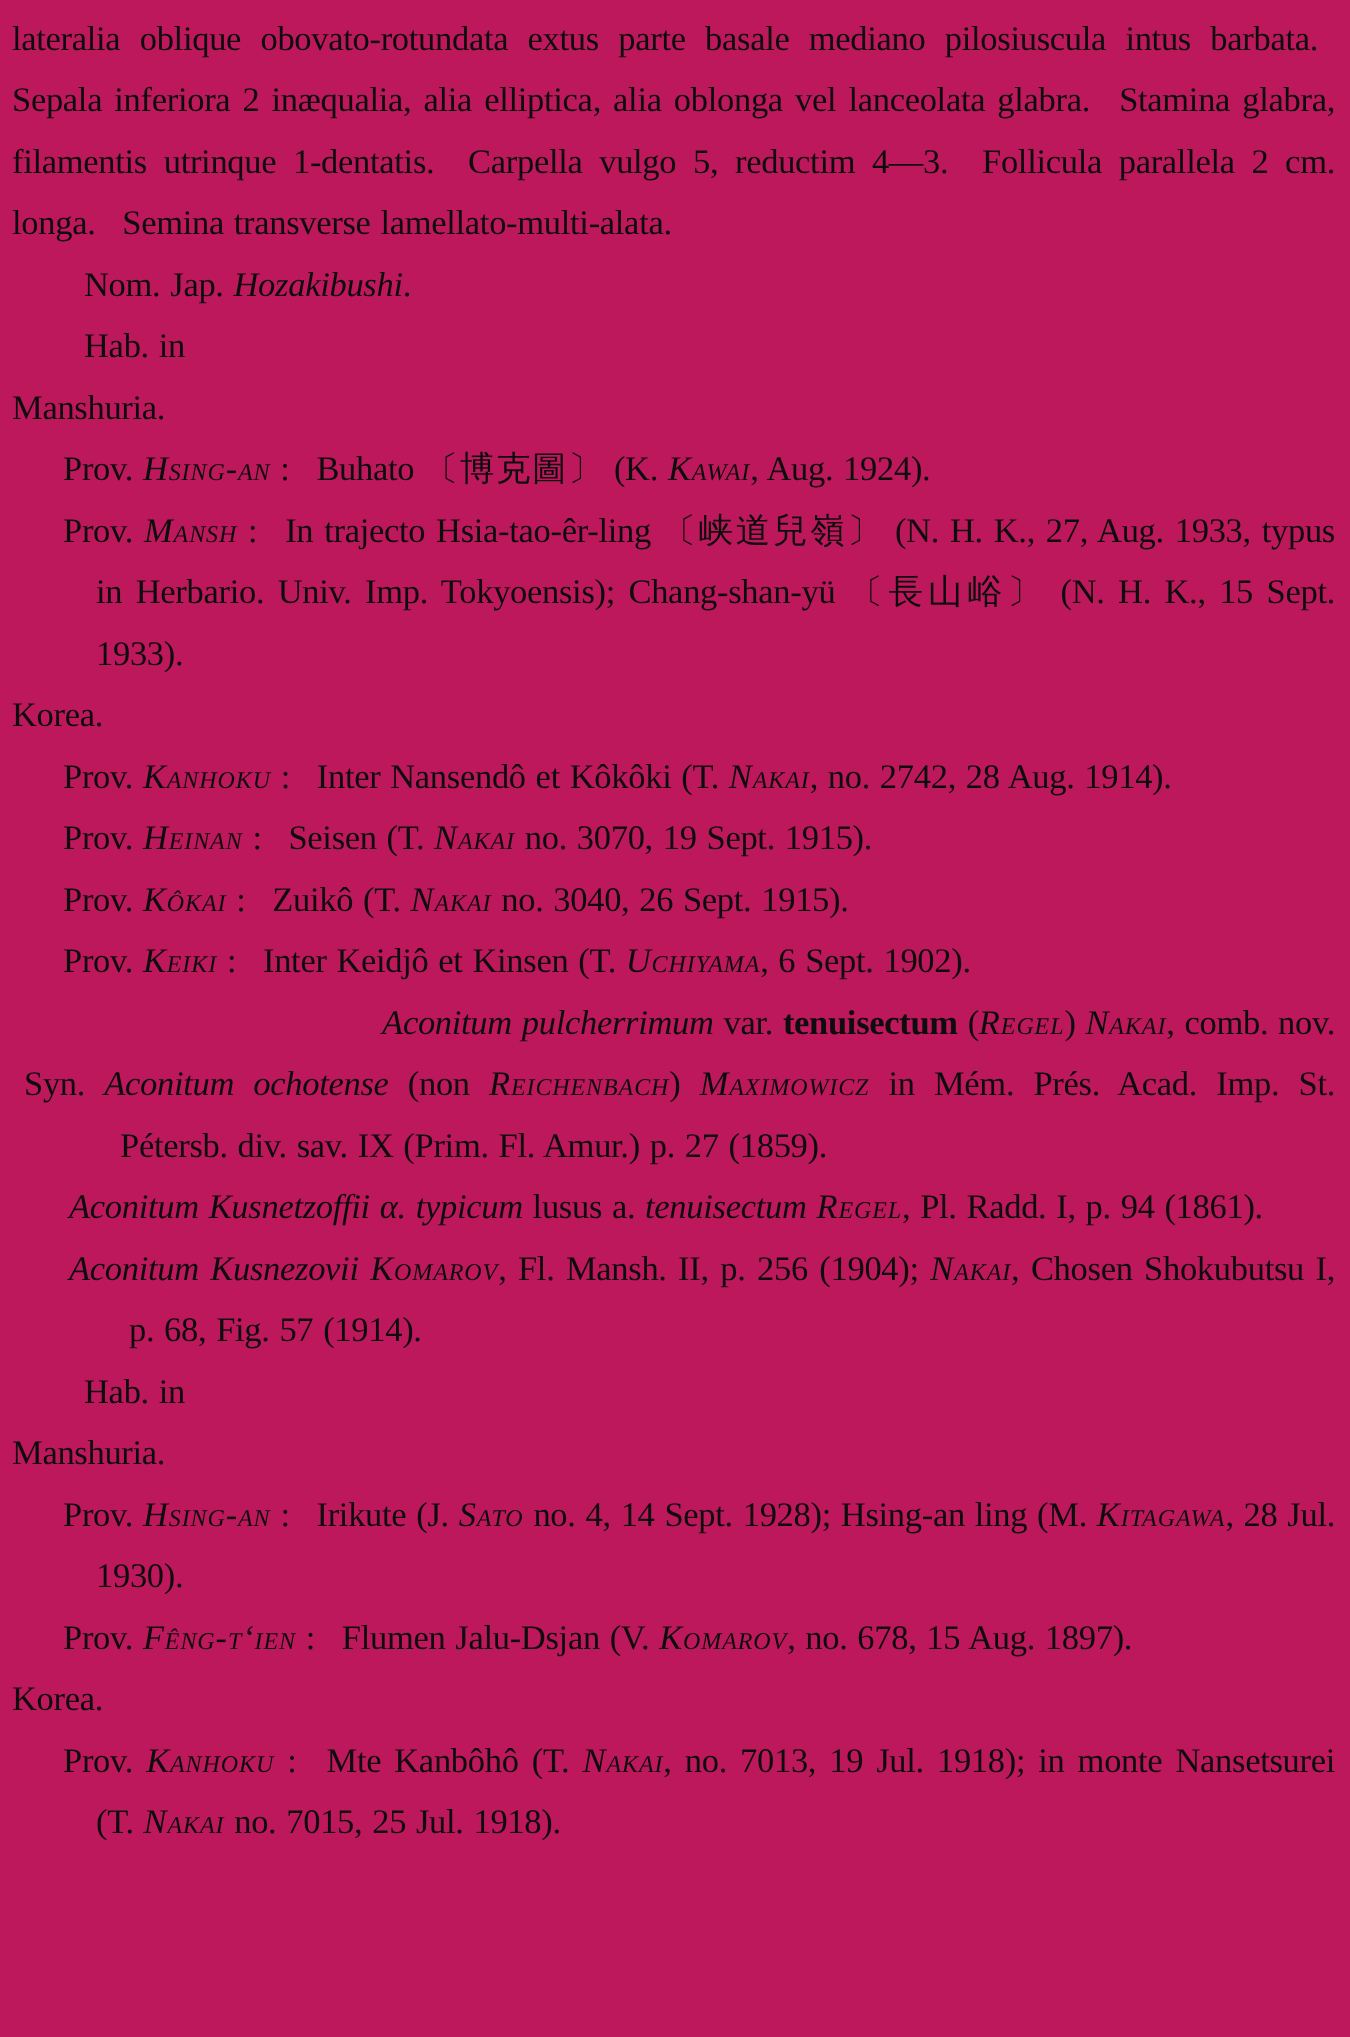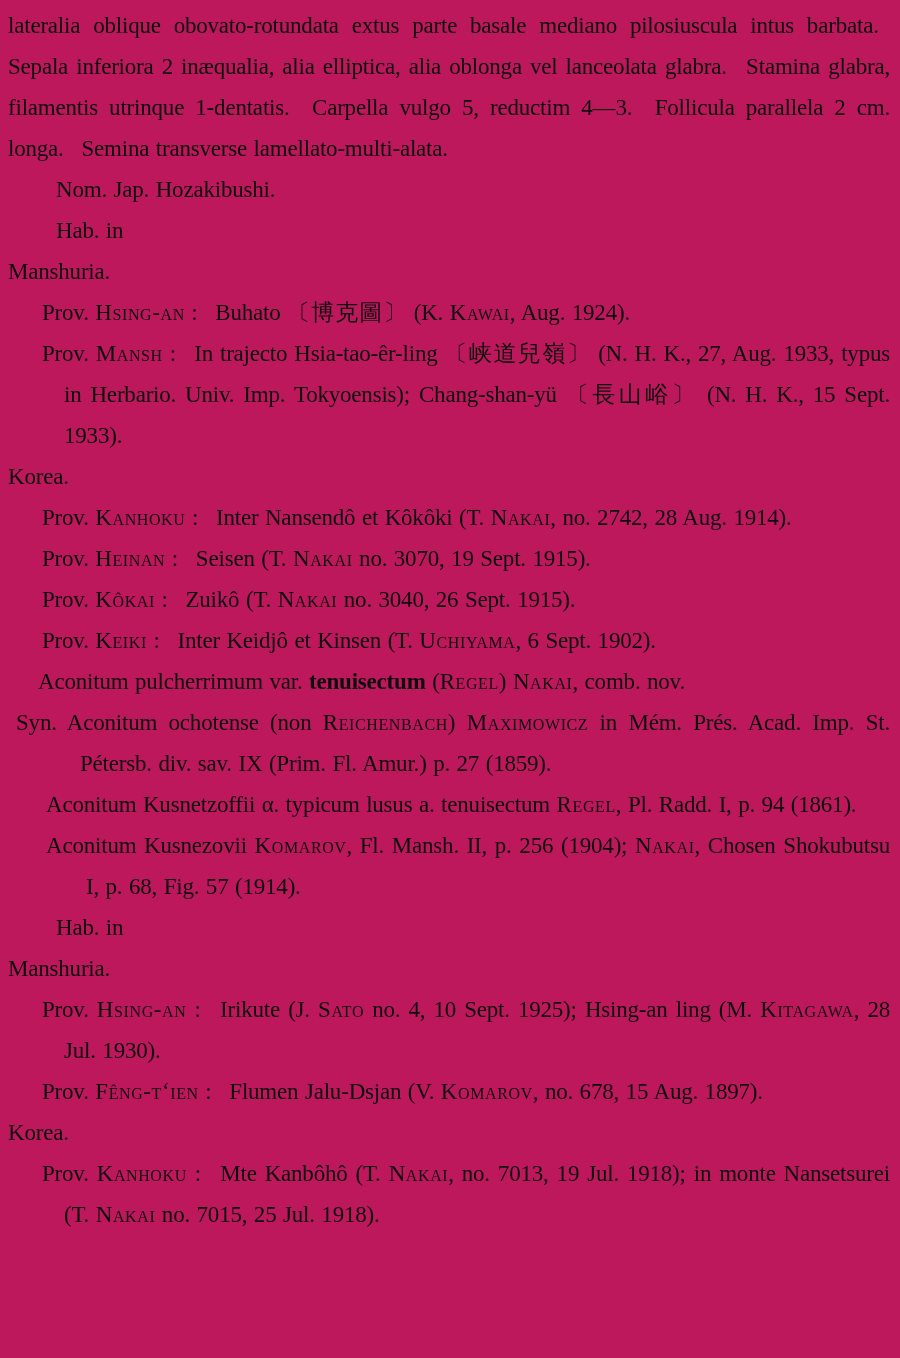--- a/index.html
+++ b/index.html
@@ -19,27 +19,27 @@
     line-height: 41px;
     letter-spacing: -0.2px;
     word-spacing: 1px;
   }
   p.para { margin: 0; }
   
   .cont    { text-align: justify; }
   .sec     { }
   .nom     { padding-left: 48px; }
   .prov    { padding-left: 56px; text-indent: -22px; text-align: justify; }
-  .species { padding-left: 30px; }
+  .species { padding-left: 30px; text-align: right; }
   .syn1    { padding-left: 72px; text-indent: -64px; text-align: justify; }
   .syn2    { padding-left: 78px; text-indent: -40px; text-align: justify; }
   
-  .it { }
+  .it { font-style: italic; }
   .bd { font-weight: bold; }
-  .sc { font-variant: small-caps; letter-spacing: 0.6px; }
+  .sc { font-variant: small-caps; letter-spacing: 0.6px; font-style: italic; }
   .cjk { letter-spacing: 1px; }
 </style>
 </head>
 <body>
 
 <div class="page">
   <div>
       <p class="para cont"><span>lateralia oblique obovato-rotundata extus parte basale mediano pilosiuscula intus barbata.  Sepala inferiora 2 inæqualia, alia elliptica, alia oblonga vel lanceolata glabra.  Stamina glabra, filamentis utrinque 1-dentatis.  Carpella vulgo 5, reductim 4—3.  Follicula parallela 2 cm. longa.  Semina transverse lamellato-multi-alata.</span></p>
       <p class="para nom"><span>Nom. Jap. </span><span class="it">Hozakibushi</span><span>.</span></p>
       <p class="para nom"><span>Hab. in</span></p>
@@ -50,18 +50,18 @@
       <p class="para prov"><span>Prov. </span><span class="sc">Kanhoku</span><span> :  Inter Nansendô et Kôkôki (T. </span><span class="sc">Nakai</span><span>, no. 2742, 28 Aug. 1914).</span></p>
       <p class="para prov"><span>Prov. </span><span class="sc">Heinan</span><span> :  Seisen (T. </span><span class="sc">Nakai</span><span> no. 3070, 19 Sept. 1915).</span></p>
       <p class="para prov"><span>Prov. </span><span class="sc">Kôkai</span><span> :  Zuikô (T. </span><span class="sc">Nakai</span><span> no. 3040, 26 Sept. 1915).</span></p>
       <p class="para prov"><span>Prov. </span><span class="sc">Keiki</span><span> :  Inter Keidjô et Kinsen (T. </span><span class="sc">Uchiyama</span><span>, 6 Sept. 1902).</span></p>
       <p class="para species"><span class="it">Aconitum pulcherrimum</span><span> var. </span><span class="bd">tenuisectum</span><span> (</span><span class="sc">Regel</span><span>) </span><span class="sc">Nakai</span><span>, comb. nov.</span></p>
       <p class="para syn1"><span>Syn. </span><span class="it">Aconitum ochotense</span><span> (non </span><span class="sc">Reichenbach</span><span>) </span><span class="sc">Maximowicz</span><span> in Mém. Prés. Acad. Imp. St. Pétersb. div. sav. IX (Prim. Fl. Amur.) p. 27 (1859).</span></p>
       <p class="para syn2"><span class="it">Aconitum Kusnetzoffii α. typicum</span><span> lusus a. </span><span class="it">tenuisectum</span><span> </span><span class="sc">Regel</span><span>, Pl. Radd. I, p. 94 (1861).</span></p>
       <p class="para syn2"><span class="it">Aconitum Kusnezovii</span><span> </span><span class="sc">Komarov</span><span>, Fl. Mansh. II, p. 256 (1904); </span><span class="sc">Nakai</span><span>, Chosen Shokubutsu I, p. 68, Fig. 57 (1914).</span></p>
       <p class="para nom"><span>Hab. in</span></p>
       <p class="para sec"><span>Manshuria.</span></p>
-      <p class="para prov"><span>Prov. </span><span class="sc">Hsing-an</span><span> :  Irikute (J. </span><span class="sc">Sato</span><span> no. 4, 10 Sept. 1925); Hsing-an ling (M. </span><span class="sc">Kitagawa</span><span>, 28 Jul. 1930).</span></p>
+      <p class="para prov"><span>Prov. </span><span class="sc">Hsing-an</span><span> :  Irikute (J. </span><span class="sc">Sato</span><span> no. 4, 14 Sept. 1928); Hsing-an ling (M. </span><span class="sc">Kitagawa</span><span>, 28 Jul. 1930).</span></p>
       <p class="para prov"><span>Prov. </span><span class="sc">Fêng-t‘ien</span><span> :  Flumen Jalu-Dsjan (V. </span><span class="sc">Komarov</span><span>, no. 678, 15 Aug. 1897).</span></p>
       <p class="para sec"><span>Korea.</span></p>
       <p class="para prov"><span>Prov. </span><span class="sc">Kanhoku</span><span> :  Mte Kanbôhô (T. </span><span class="sc">Nakai</span><span>, no. 7013, 19 Jul. 1918); in monte Nansetsurei (T. </span><span class="sc">Nakai</span><span> no. 7015, 25 Jul. 1918).</span></p>
     </div>
 </div>
 
 </body></html>

